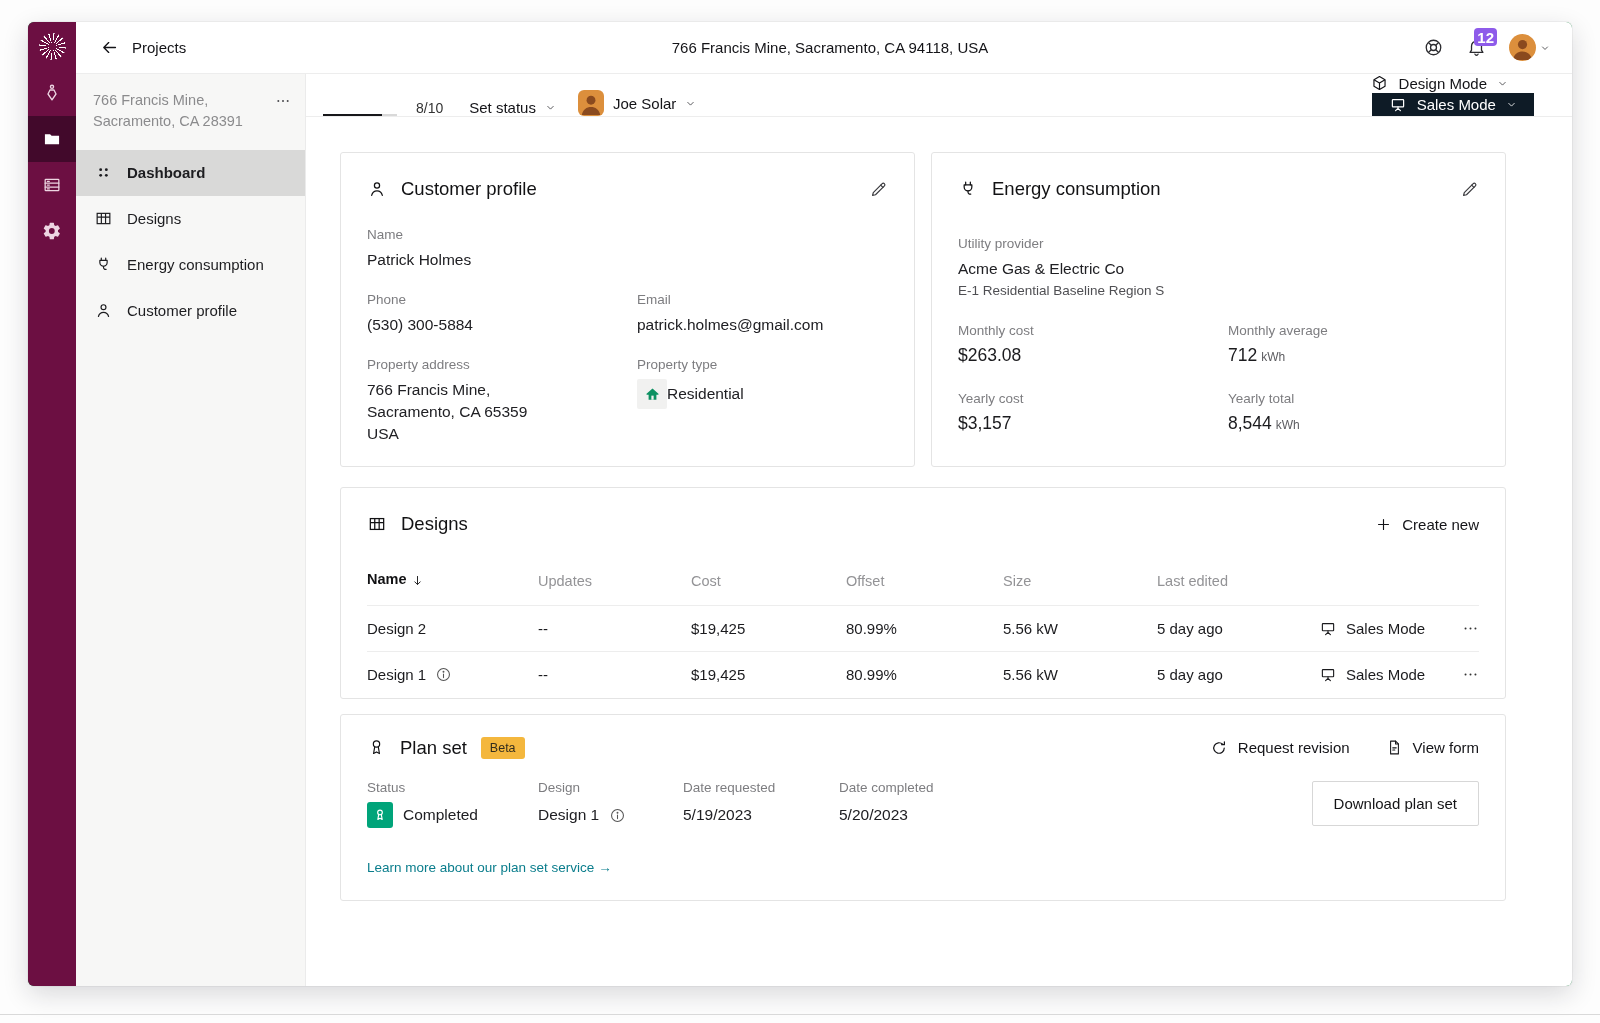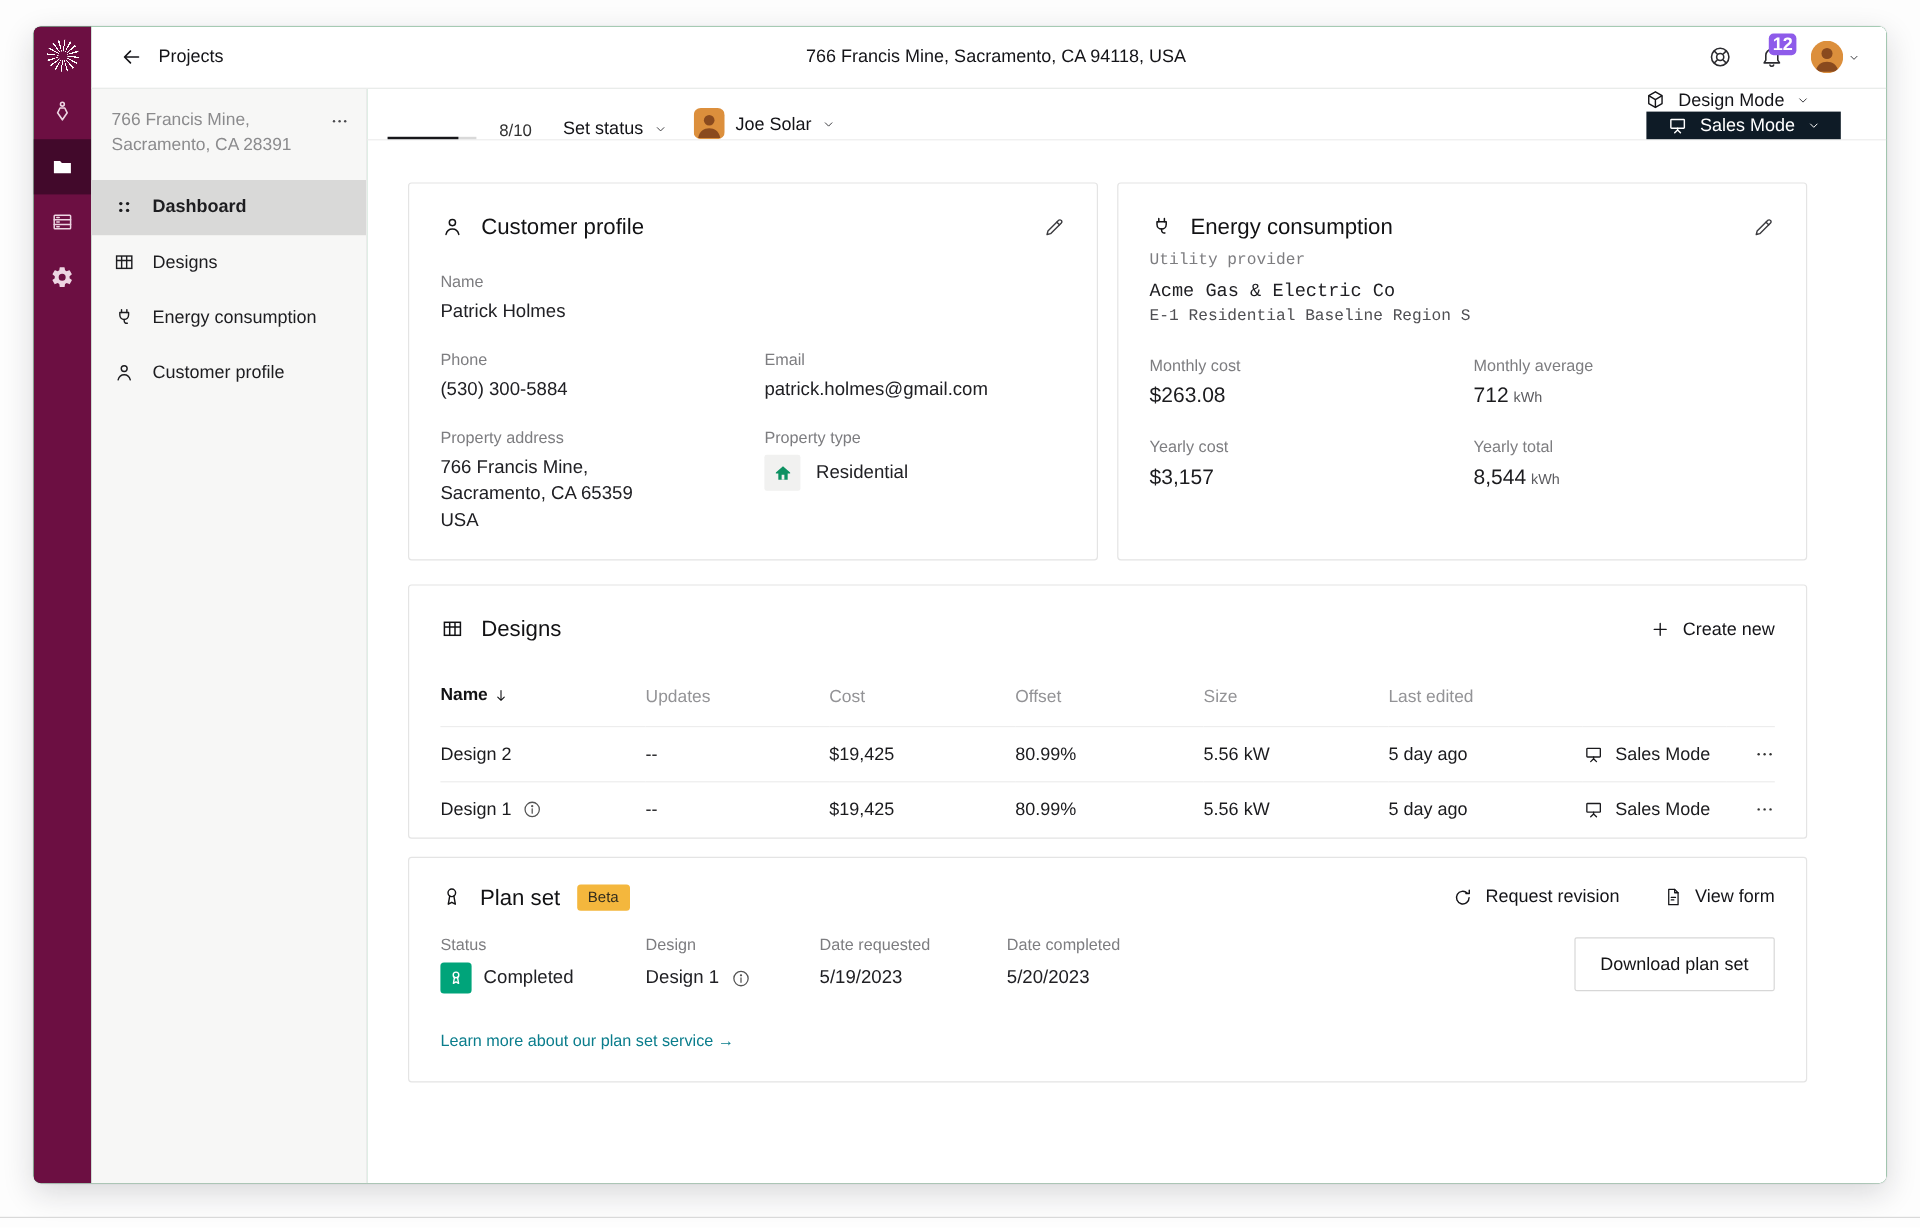--- a/index.html
+++ b/index.html
@@ -71,25 +71,25 @@
   .content { flex:1; padding:35px 66px 0 34px; overflow:hidden; }
   .cards-row { display:flex; gap:16px; }
   .card { background:#fff; border:1px solid #e4e4e4; border-radius:3px; }
   .half-card { flex:1; height:315px; padding:25px 26px; }
   .card-head { display:flex; align-items:center; gap:14px; font-size:18.5px; color:#121214; }
   .edit-btn { margin-left:auto; color:#3a3a3e; cursor:pointer; display:flex; }
 
   .fields { margin-top:27px; display:grid; grid-template-columns:270px 1fr; row-gap:21px; }
   .flabel { font-size:13.5px; color:#7d7d80; margin-bottom:7px; }
   .fvalue { font-size:15.5px; color:#202024; line-height:1.42; }
-  .type-value { display:flex; align-items:center; gap:13px; }
+  .type-value { display:flex; align-items:center; }
   .house-chip { width:30px; height:30px; border-radius:2px; background:#f1f1f0;
                 display:flex; align-items:center; justify-content:center; }
 
-  .utility { margin-top:10px;font-family:Liberation Mono, monospace; }
+  .utility { margin-top:36px; }
   .utility .sub { font-size:13.5px; color:#4f4f53; margin-top:3px; }
   .energy-grid { margin-top:25px; display:grid; grid-template-columns:270px 1fr; row-gap:25px; }
   .stat-value { font-size:17.5px; color:#1b1b1e; }
   .unit { font-size:12px; color:#5c5c60; margin-left:4px; }
 
   
   .designs-card { margin-top:20px; padding:0 26px; }
   .designs-head { padding:25px 0 24px; display:flex; align-items:center; }
   .title-group { display:flex; align-items:center; gap:14px; font-size:18.5px; color:#121214; }
   .create-btn { margin-left:auto; display:flex; align-items:center; gap:10px; font-size:15px;

